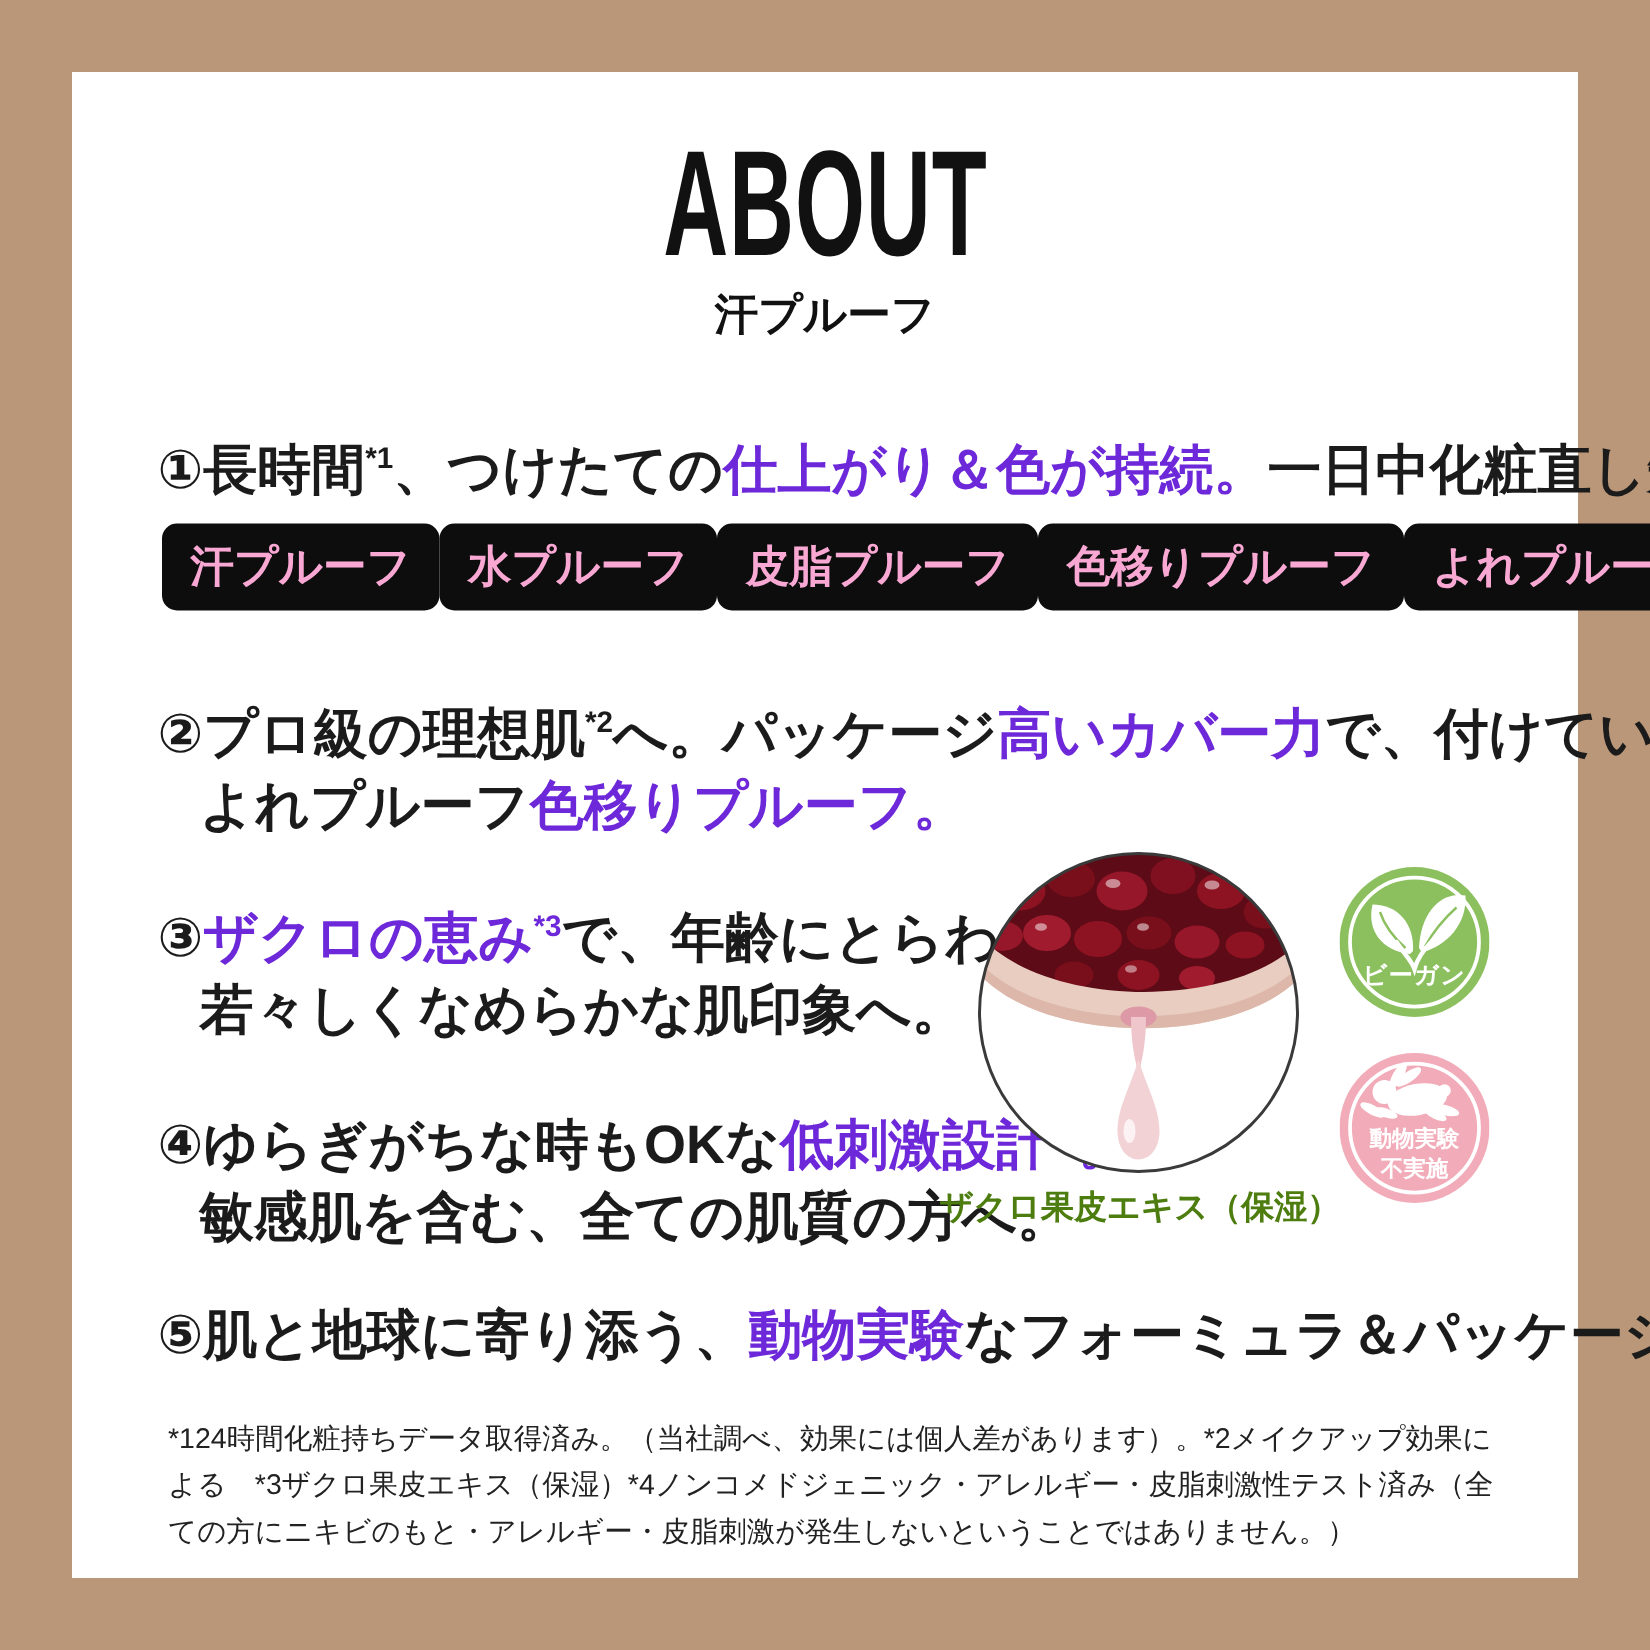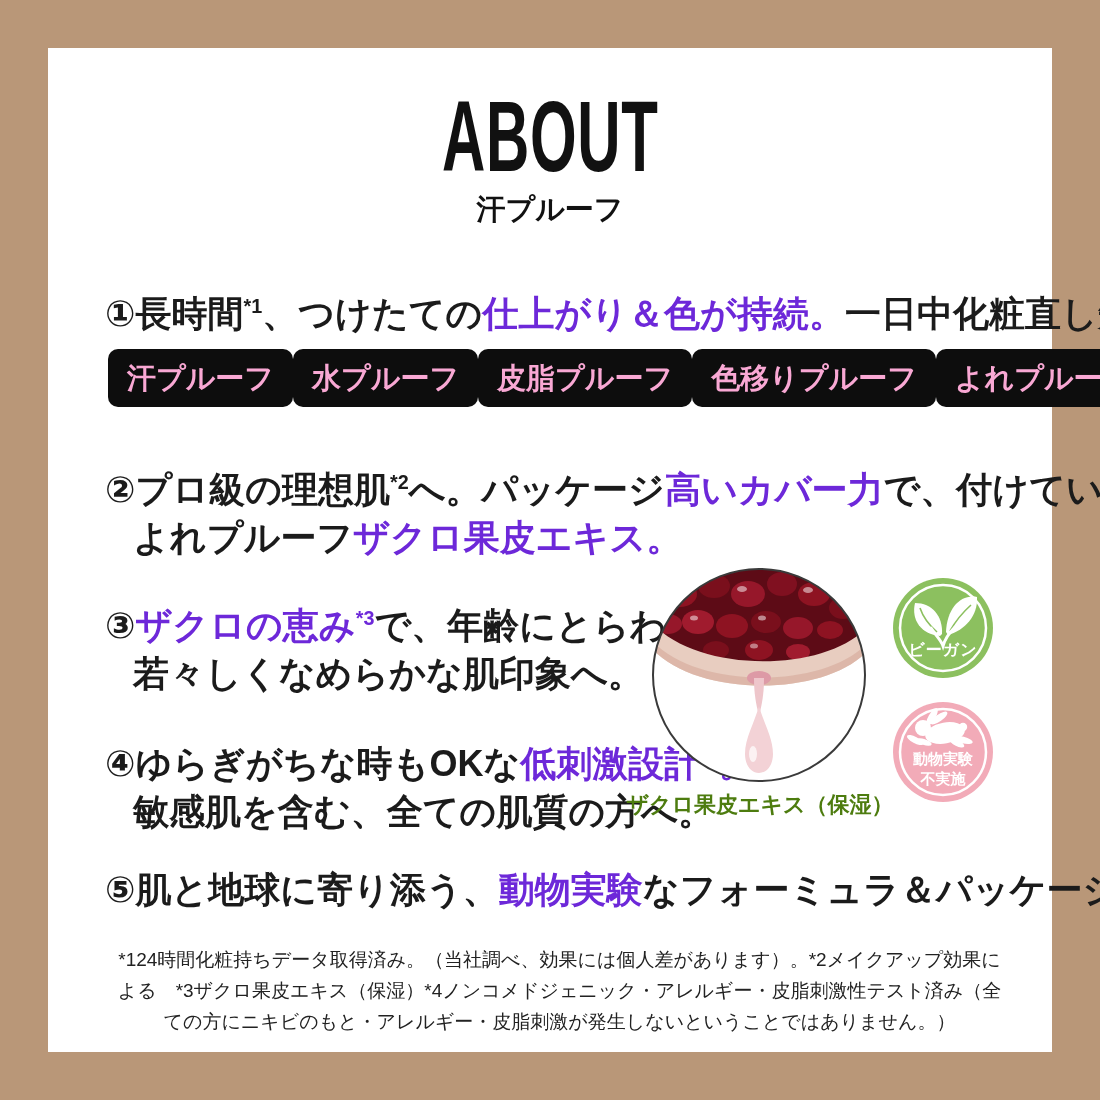--- a/index.html
+++ b/index.html
@@ -45,21 +45,21 @@
   .vegan{left:845px;top:530px;}
   .animal{left:845px;top:654px;}
   .rbadge svg{position:absolute;left:0;top:0;}
   .rlabel{position:absolute;left:0;width:100%;text-align:center;color:#fff;font-weight:700;}
   .vegan .rlabel{top:62px;font-size:16px;letter-spacing:1px;}
   .animal .l1{top:48px;font-size:15px;}
   .animal .l2{top:68px;font-size:15px;}
 
   
   .footnote{position:absolute;left:64px;top:896px;width:895px;
-    font-size:19px;line-height:31px;font-weight:400;color:#222;text-align:center;}
+    font-size:19px;line-height:31px;font-weight:400;color:#222;text-align:left;}
 </style>
 </head>
 <body>
 
 <div class="panel">
 
   <div class="title">
     <span class="squeeze">ABOUT</span>
   </div>
   <div class="subtitle">汗プルーフ</div>
@@ -71,21 +71,21 @@
   <div class="badges">
     <div class="pbadge">汗プルーフ</div>
     <div class="pbadge">水プルーフ</div>
     <div class="pbadge">皮脂プルーフ</div>
     <div class="pbadge">色移りプルーフ</div>
     <div class="pbadge">よれプルーフ</div>
   </div>
 
   <div class="feature f2">
     <div class="fline"><span>②</span><span>プロ級の理想肌</span><sup>*2</sup><span>へ。パッケージ</span><span class="accent">高いカバー力</span><span>で、付けていることを</span></div>
-    <div class="fline cont"><span>よれプルーフ</span><span class="accent">ザクロ果皮エキス。</span></div>
+    <div class="fline cont"><span>よれプルーフ</span><span class="accent">色移りプルーフ。</span></div>
   </div>
 
   <div class="feature f3">
     <div class="fline"><span>③</span><span class="accent">ザクロの恵み</span><sup class="accent">*3</sup><span>で、年齢にとらわれない、</span></div>
     <div class="fline cont"><span>若々しくなめらかな肌印象へ。</span></div>
   </div>
 
   <div class="feature f4">
     <div class="fline"><span>④</span><span>ゆらぎがちな時もOKな</span><span class="accent">低刺激設計</span><sup class="accent">*4</sup><span class="accent">。</span></div>
     <div class="fline cont"><span>敏感肌を含む、全ての肌質の方へ。</span></div>

